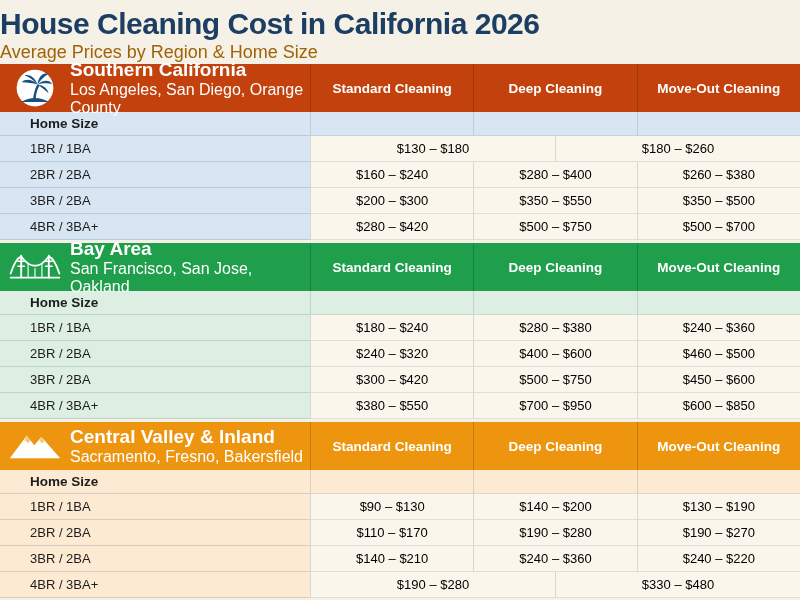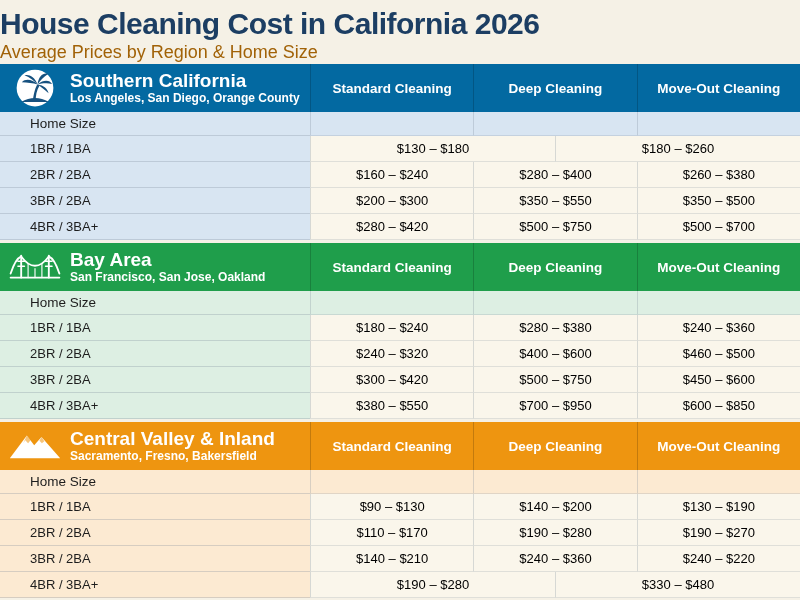--- a/index.html
+++ b/index.html
@@ -17,54 +17,54 @@
   .page-subtitle { font-size:18px; font-weight:500; color:#a16207; margin-top:2px; }
 
   
   .region { margin-bottom:3px; }
   .region-header { display:flex; height:48px; color:#fff; }
   .rh-left { width:310px; display:flex; align-items:center; padding-left:9px; }
   .rh-icon { width:52px; height:42px; display:flex; align-items:center; justify-content:center; flex:0 0 52px; }
   .rh-icon svg { display:block; }
   .rh-titles { margin-left:9px; }
   .region-name { font-size:19px; font-weight:bold; line-height:1.15; }
-  .region-cities { font-size:12px; font-weight:700; line-height:1.15; }
+  .region-cities { font-size:16px; font-weight:400; line-height:1.15; }
   .col-head {
     flex:1; display:flex; align-items:center; justify-content:center;
     font-size:13.5px; font-weight:bold; border-left:1px solid rgba(0,0,0,0.18);
   }
 
   
   .row { display:flex; height:26px; }
   .row.home-row { height:24px; }
   .label-cell {
     width:310px; display:flex; align-items:center; padding-left:30px;
     font-size:13px; color:#1d1d1d;
     border-bottom:1px solid rgba(125,140,155,0.30);
   }
-  .home-row .label-cell { font-weight:400; font-size:13.5px; }
+  .home-row .label-cell { font-weight:700; font-size:13.5px; }
   .data-cell {
     flex:1; display:flex; align-items:center; justify-content:center;
     font-size:13px; color:#000000; background:#faf6eb;
     border-left:1px solid rgba(125,140,155,0.28);
     border-bottom:1px solid rgba(125,140,155,0.22);
   }
   .home-row .data-cell { background:inherit; }
 </style>
 </head>
 <body>
 
 <div class="page">
   <div class="page-header">
     <div class="page-title">House Cleaning Cost in California 2026</div>
     <div class="page-subtitle">Average Prices by Region &amp; Home Size</div>
   </div>
   <div id="sections">
       <section class="region">
-        <div class="region-header" style="background: #0369a1;">
+        <div class="region-header" style="background: #c2410c;">
           <div class="rh-left">
             <span class="rh-icon">
               <svg width="42" height="42" viewBox="0 0 48 48">
                 <circle cx="24" cy="24" r="21" fill="#ffffff"></circle>
                 <g fill="#16517f">
                   <path d="M21.5 39 C22.5 31 23.5 26 26.5 20 L29.2 21 C25.8 27 24.8 32 24.8 39 Z"></path>
                   <path d="M27 20 C21 14 13 13 9 17.5 C15 17.8 22 18.6 27 20 Z"></path>
                   <path d="M27 20 C23.5 11 17 8 12 9.5 C18 12 23 15.5 27 20 Z"></path>
                   <path d="M27 20 C28 10 34 6 39 8 C34 11.5 30 15 27 20 Z"></path>
                   <path d="M27 20 C34 14 41 15 43.5 19.5 C37.5 17.8 31.5 18.8 27 20 Z"></path>

